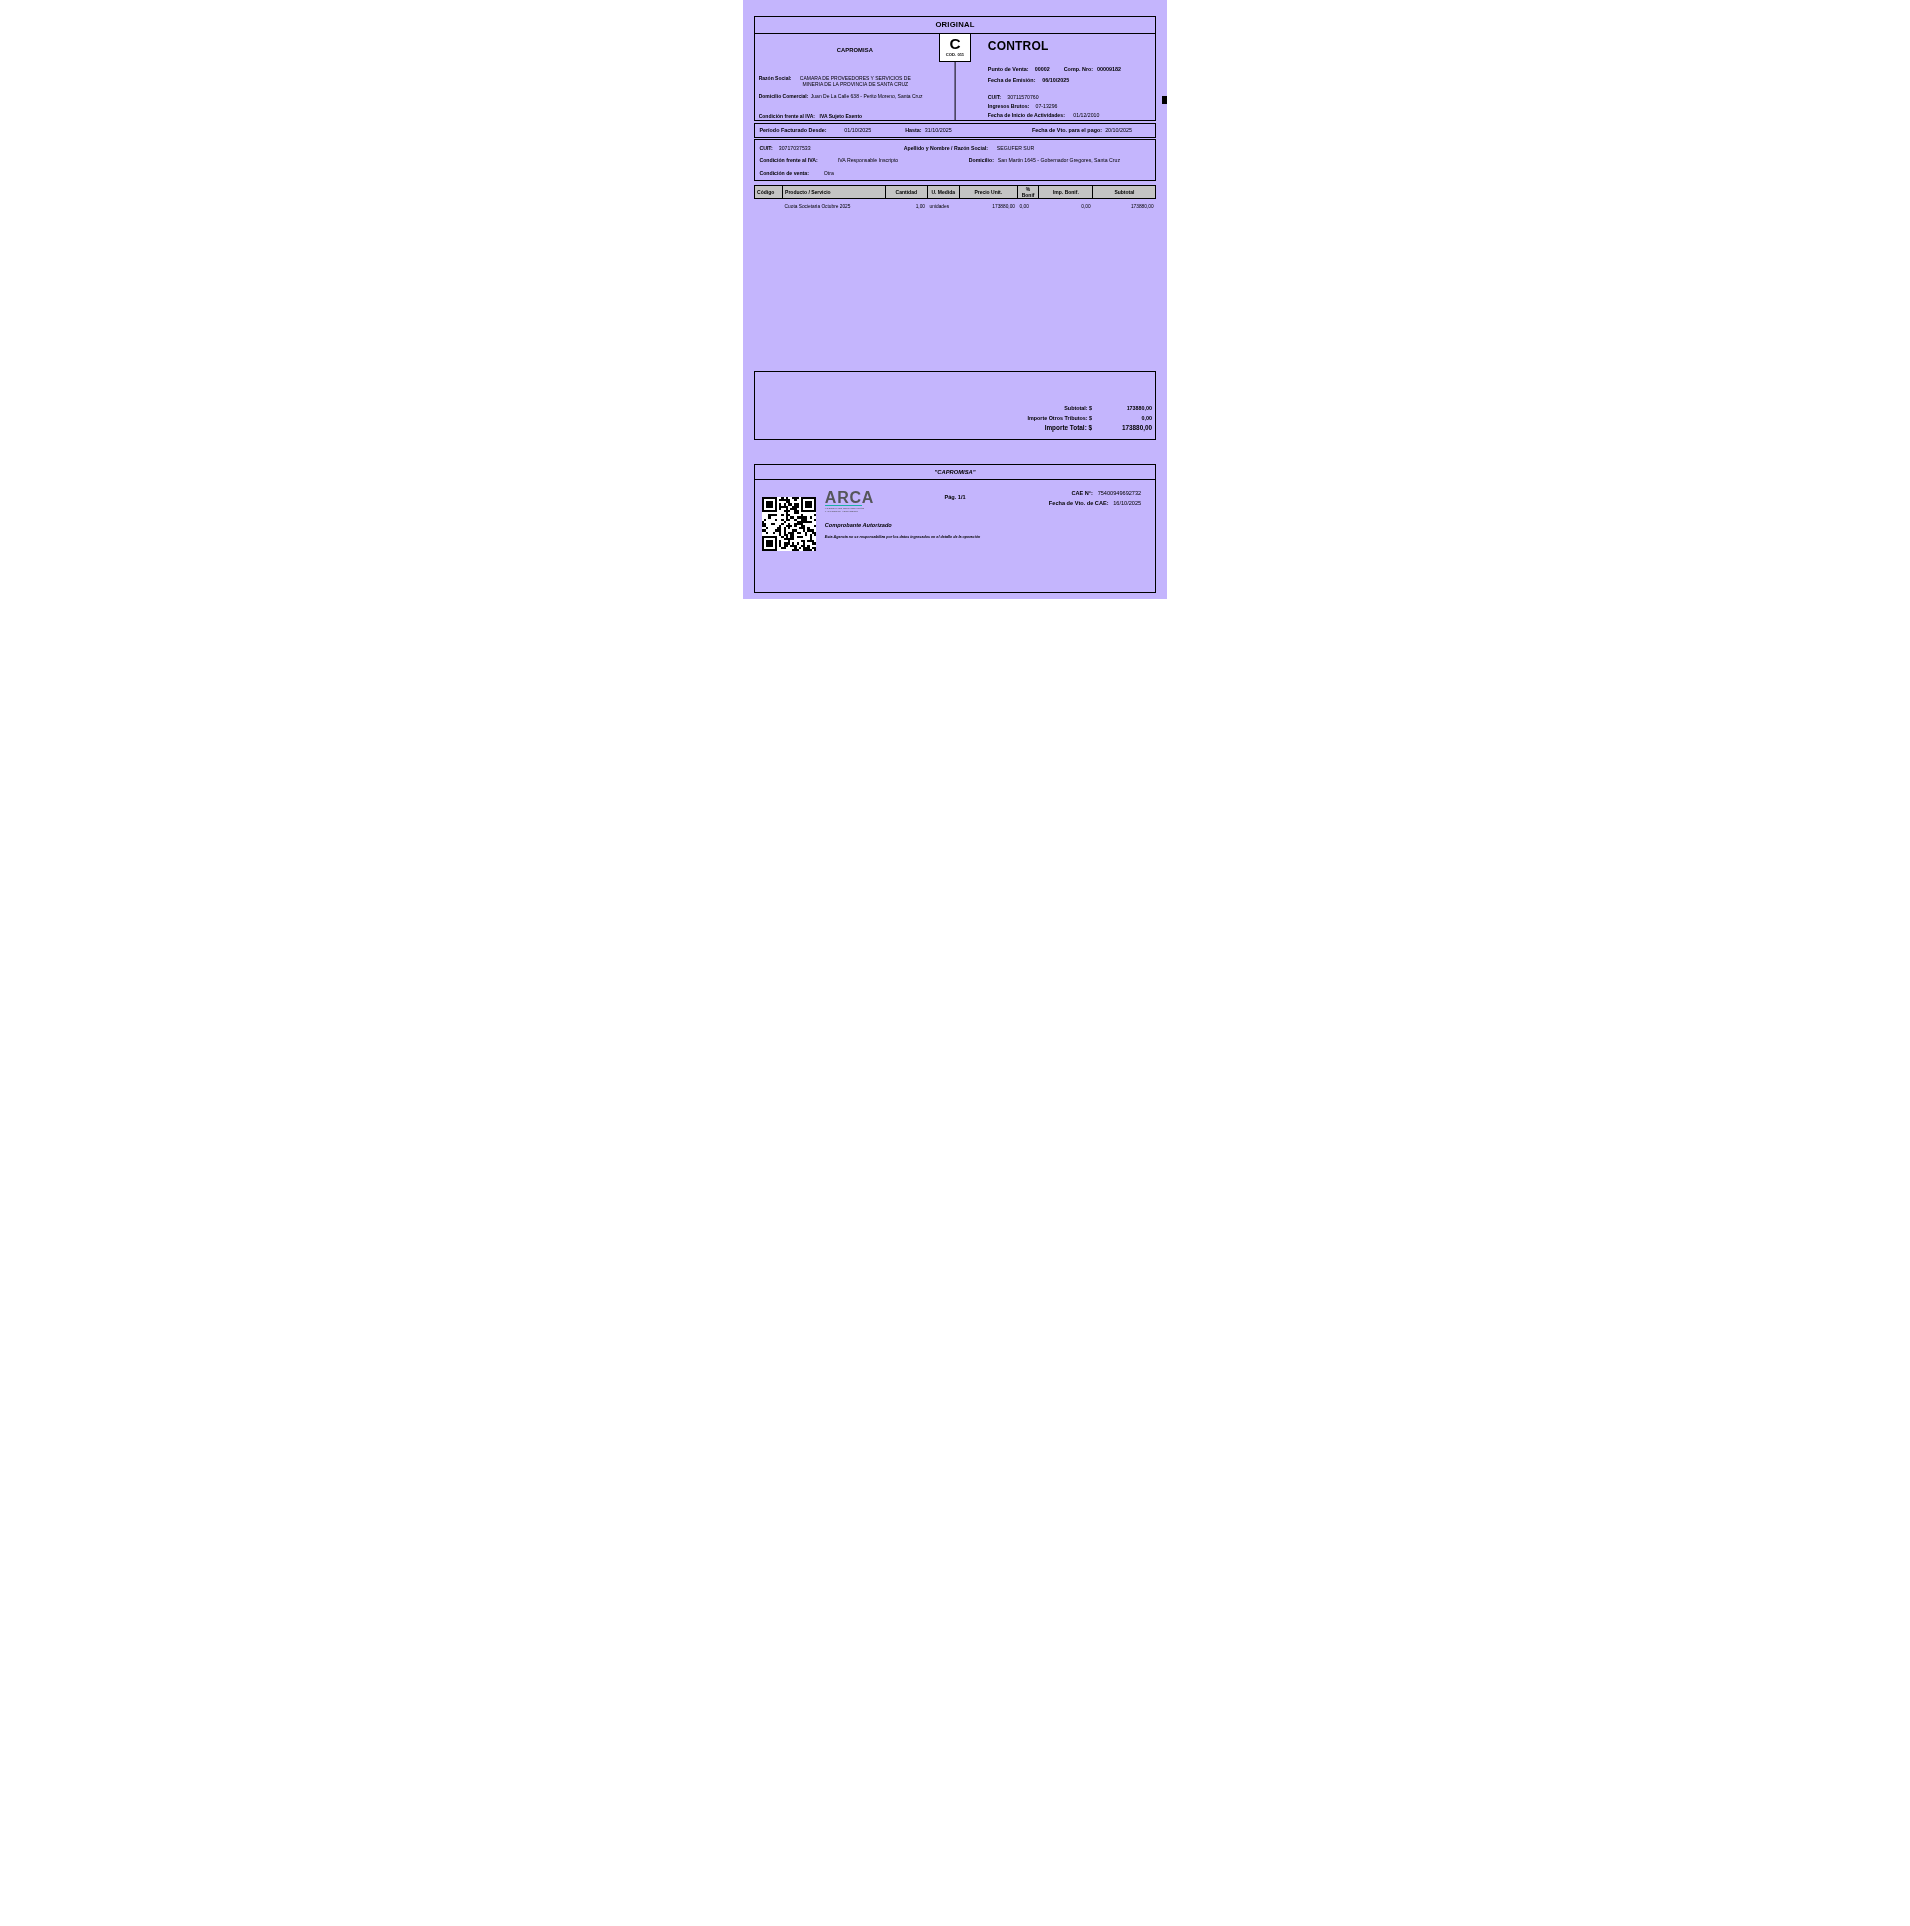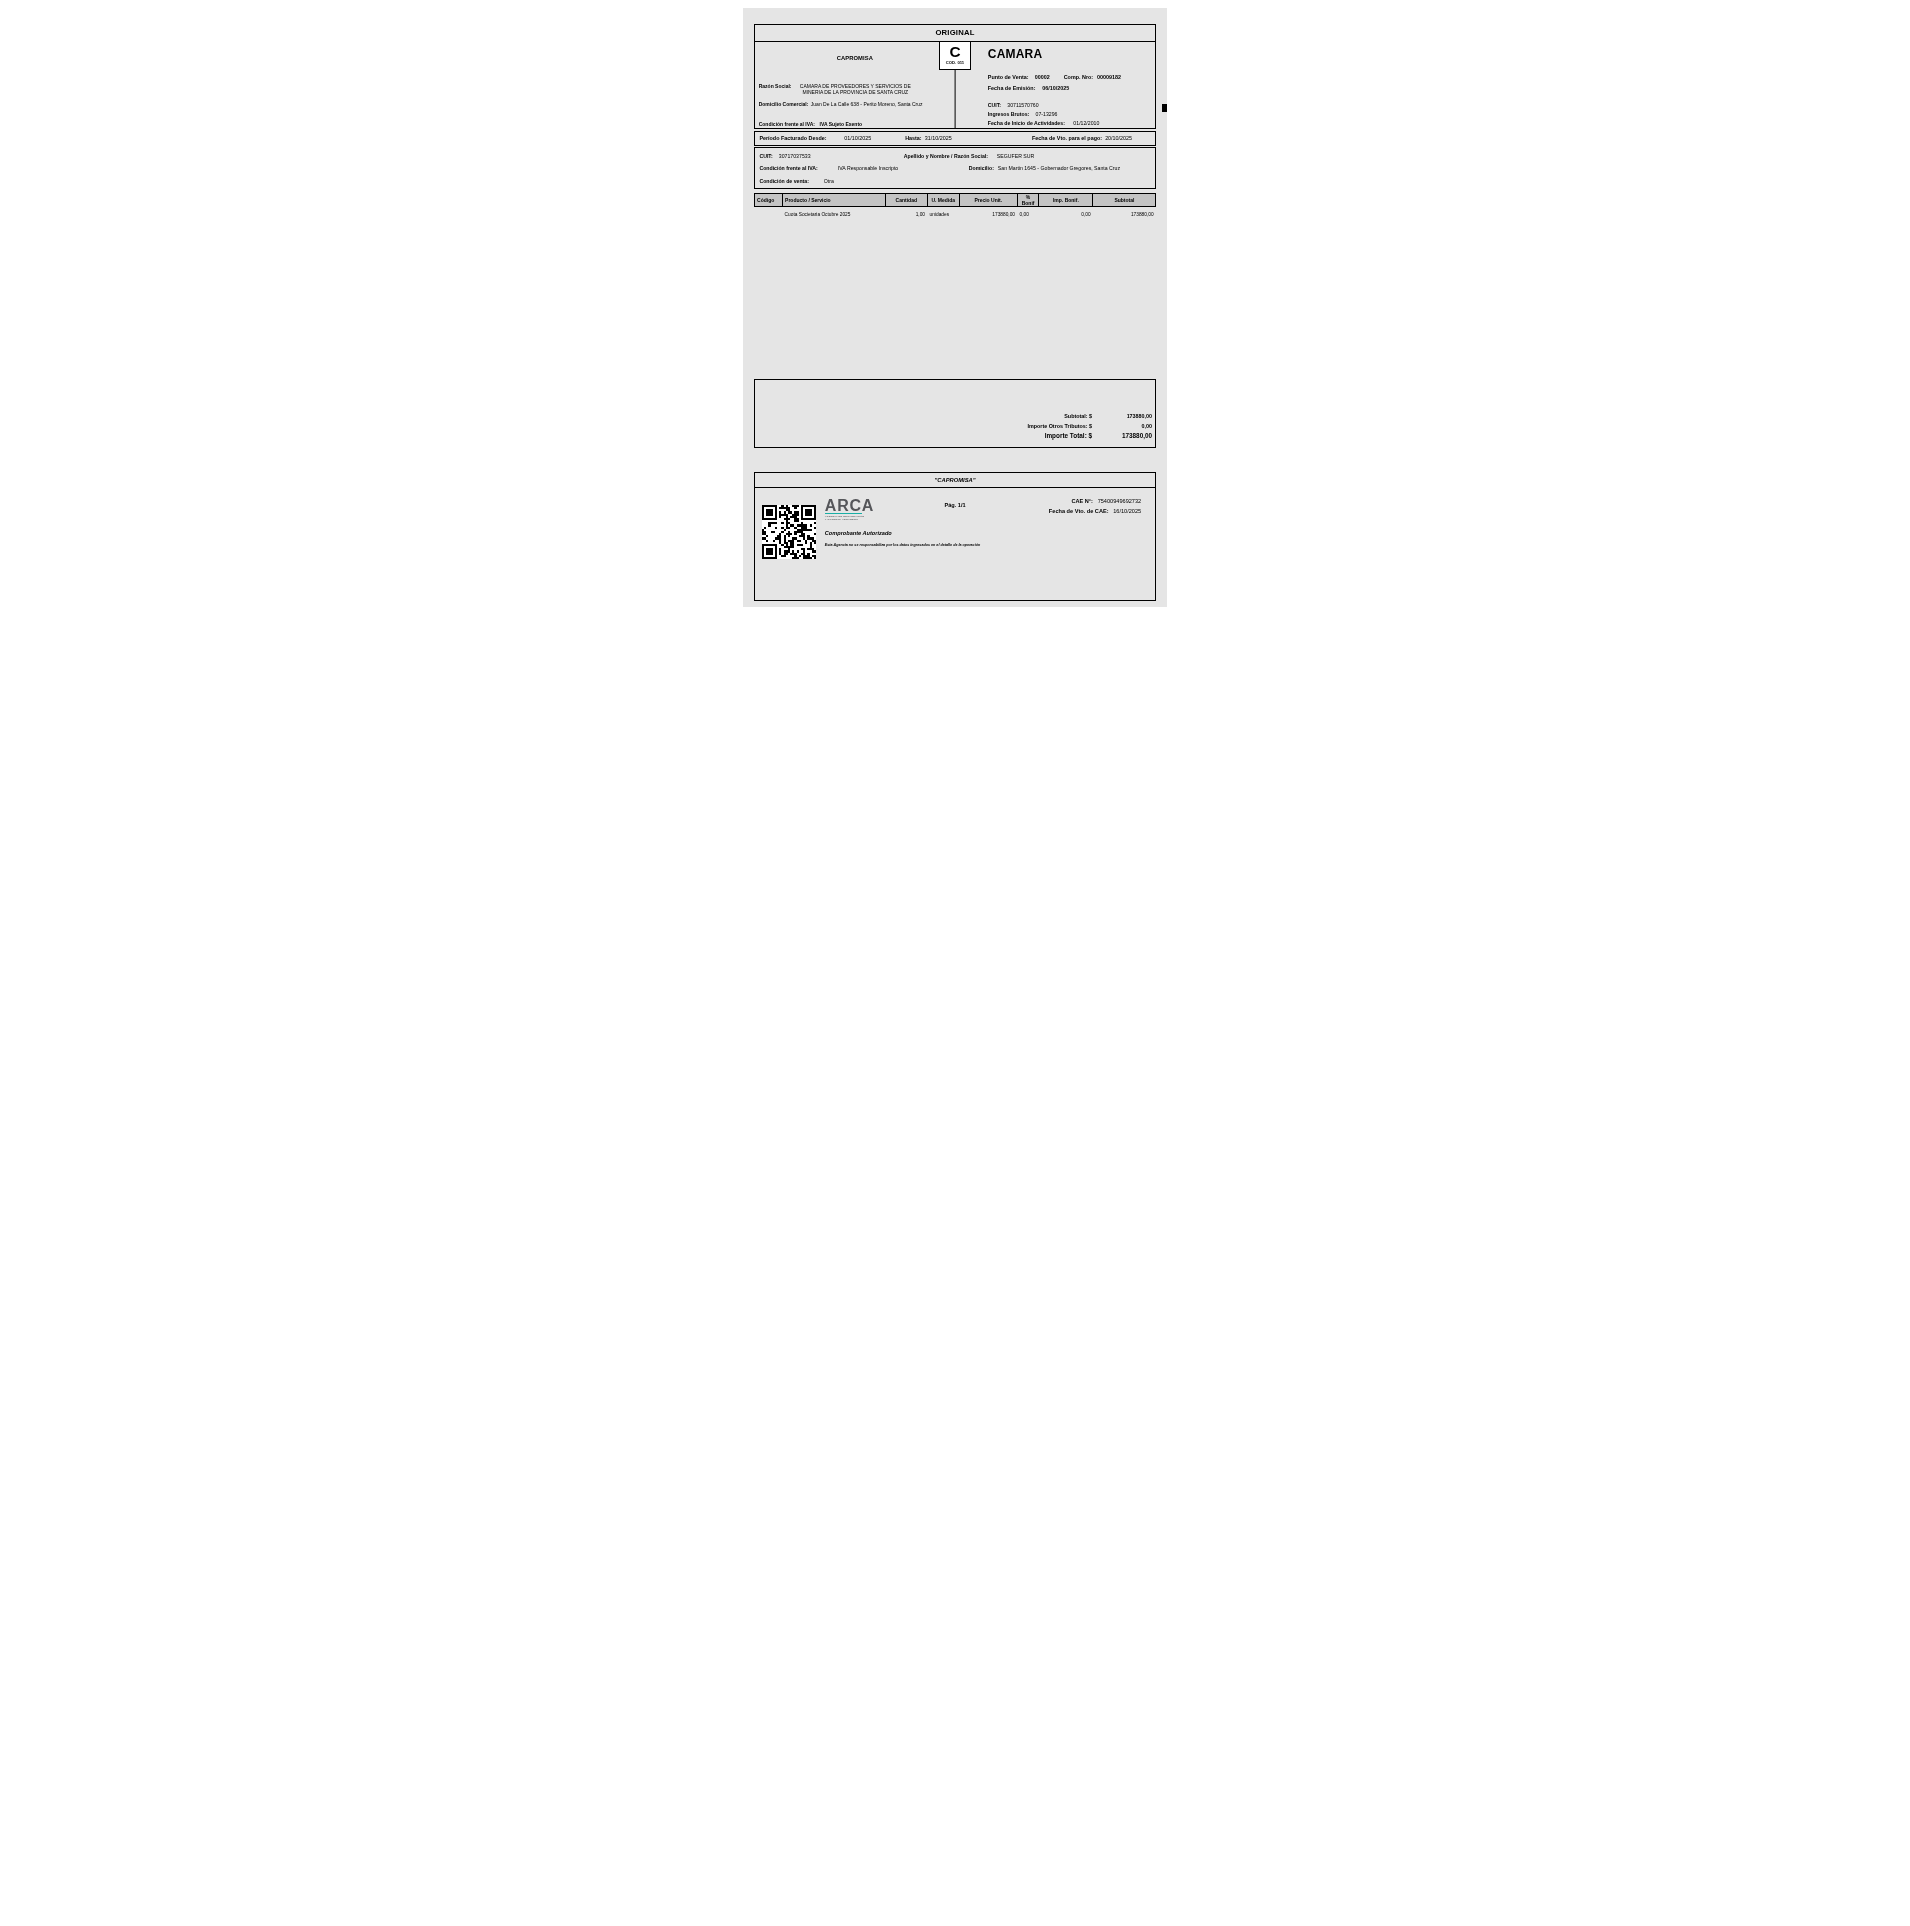--- a/index.html
+++ b/index.html
@@ -5,22 +5,22 @@
   * { box-sizing: border-box; margin: 0; padding: 0; }
   body {
     background: #ffffff;
     font-family: "Liberation Sans", sans-serif;
     color: #000;
   }
   .page {
     position: relative;
     width: 424px;
     height: 599px;
-    margin: 8px auto;
-    background: #e5e5e5;
+    margin: 0 auto;
+    background: #c4b5fd;
     overflow: hidden;
   }
 
   
   .original-box {
     position: absolute; left: 10.8px; right: 10.8px; top: 16px; height: 17.7px;
     border: 0.8px solid #000;
     display: flex; align-items: center; justify-content: center;
     font-size: 7.7px; font-weight: bold; letter-spacing: 0.2px;
   }
@@ -182,21 +182,21 @@
     </div>
     <div class="hrow domicilio-row">
       <span class="lbl">Domicilio Comercial:</span>
       <span class="val">Juan De La Calle 638 - Perito Moreno, Santa Cruz</span>
     </div>
     <div class="hrow iva-row">
       <span class="lbl">Condición frente al IVA:</span>
       <span class="val">IVA Sujeto Exento</span>
     </div>
 
-    <div class="factura-title">CAMARA</div>
+    <div class="factura-title">CONTROL</div>
 
     <div class="hrow pv-row">
       <span class="lbl">Punto de Venta:</span>
       <span class="v">00002</span>
       <span class="lbl2">Comp. Nro:</span>
       <span class="v">00009182</span>
     </div>
     <div class="hrow emision-row">
       <span class="lbl">Fecha de Emisión:</span>
       <span class="v">06/10/2025</span>

